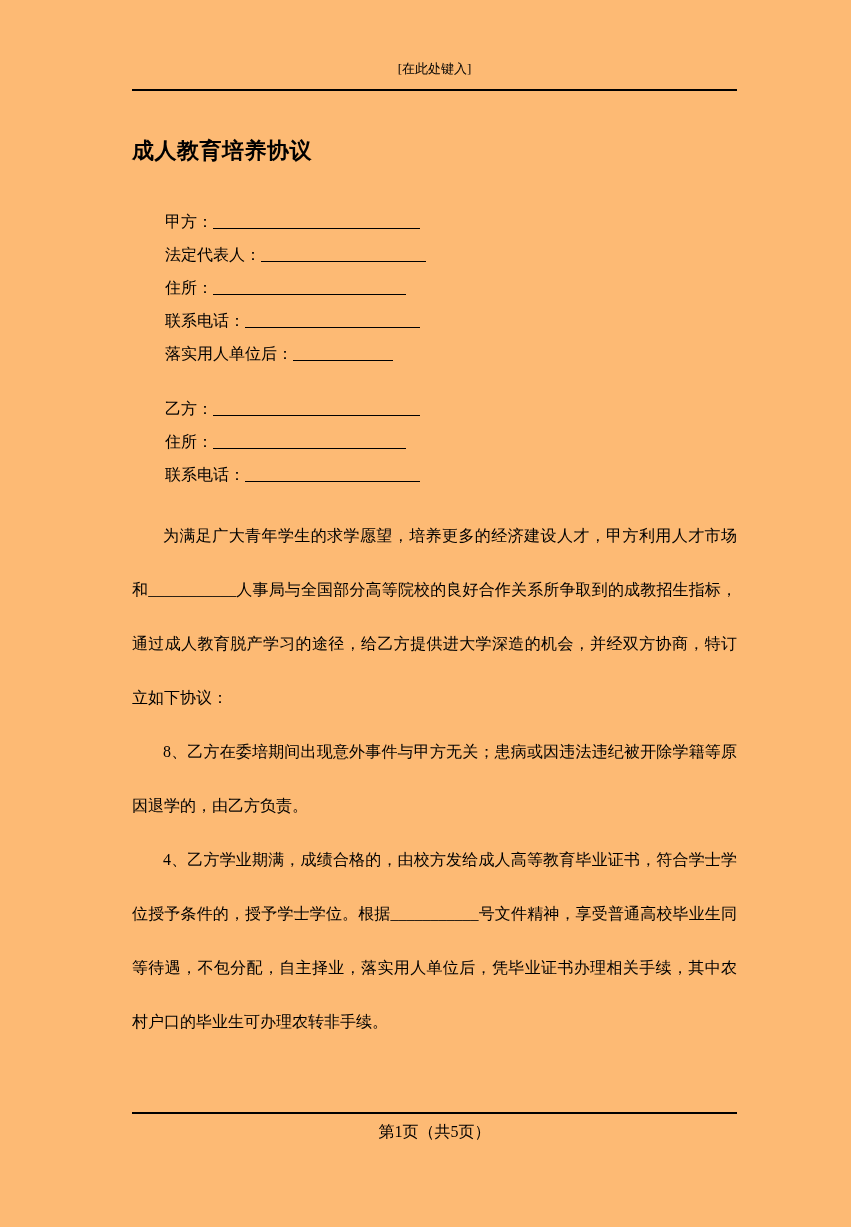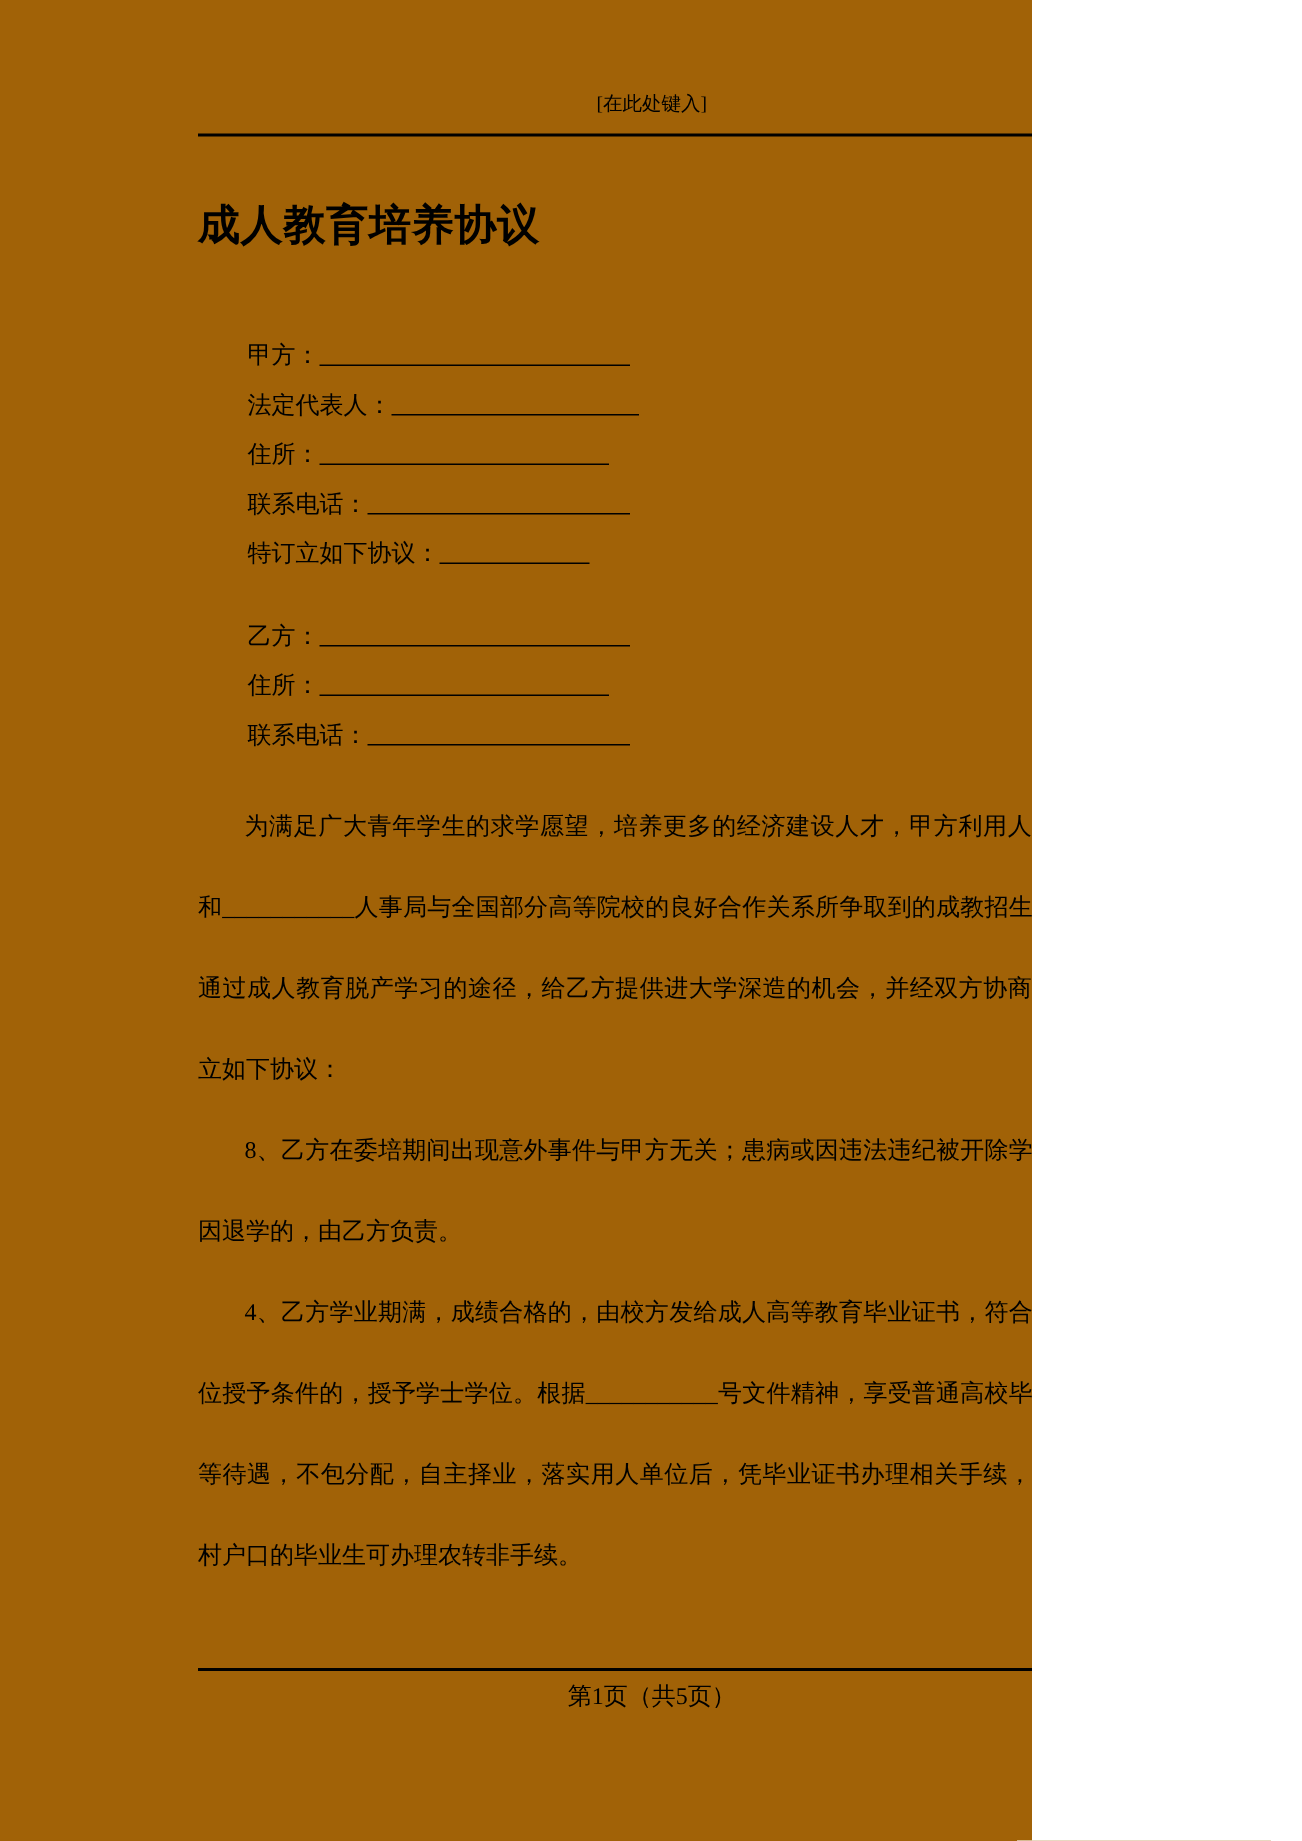--- a/index.html
+++ b/index.html
@@ -1,48 +1,49 @@
 <!DOCTYPE html>
 <html><head>
 <meta charset="utf-8">
 <style>
   html, body { margin: 0; padding: 0; background: #ffffff; }
   .page {
     position: relative;
-    width: 688px;
+    width: 839px;
     height: 1227px;
-    background: #a16207;
+    background: #fdba74;
     font-family: "Liberation Serif", "DejaVu Serif", serif;
     color: #000000;
     overflow: hidden;
+    padding-left: 12px;
   }
   .doc-header {
     position: absolute;
     left: 132px;
     top: 60px;
     width: 605px;
     text-align: center;
     font-size: 13px;
     line-height: 18px;
     padding-bottom: 11px;
     border-bottom: 2px solid #000000;
   }
   .doc-title {
     position: absolute;
     left: 132px;
     top: 139px;
-    font-size: 28px;
+    font-size: 22px;
     font-weight: 700;
     line-height: 24px;
     letter-spacing: 0.5px;
   }
   .doc-body {
     position: absolute;
     left: 132px;
-    top: 221px;
+    top: 205px;
     width: 605px;
     font-size: 16px;
   }
   .form-row {
     line-height: 33px;
     height: 33px;
     padding-left: 33px;
     white-space: nowrap;
   }
   .blank {
@@ -89,21 +90,21 @@
 
   <div class="doc-title">成人教育培养协议</div>
 
   <div class="doc-body">
 
     <div>
       <div class="form-row"><span>甲方：</span><span class="blank" style="width:207px"></span></div>
       <div class="form-row"><span>法定代表人：</span><span class="blank" style="width:165px"></span></div>
       <div class="form-row"><span>住所：</span><span class="blank" style="width:193px"></span></div>
       <div class="form-row"><span>联系电话：</span><span class="blank" style="width:175px"></span></div>
-      <div class="form-row"><span>特订立如下协议：</span><span class="blank" style="width:100px"></span></div>
+      <div class="form-row"><span>落实用人单位后：</span><span class="blank" style="width:100px"></span></div>
     </div>
 
     <div class="block-gap"></div>
 
     <div>
       <div class="form-row"><span>乙方：</span><span class="blank" style="width:207px"></span></div>
       <div class="form-row"><span>住所：</span><span class="blank" style="width:193px"></span></div>
       <div class="form-row"><span>联系电话：</span><span class="blank" style="width:175px"></span></div>
     </div>
 

